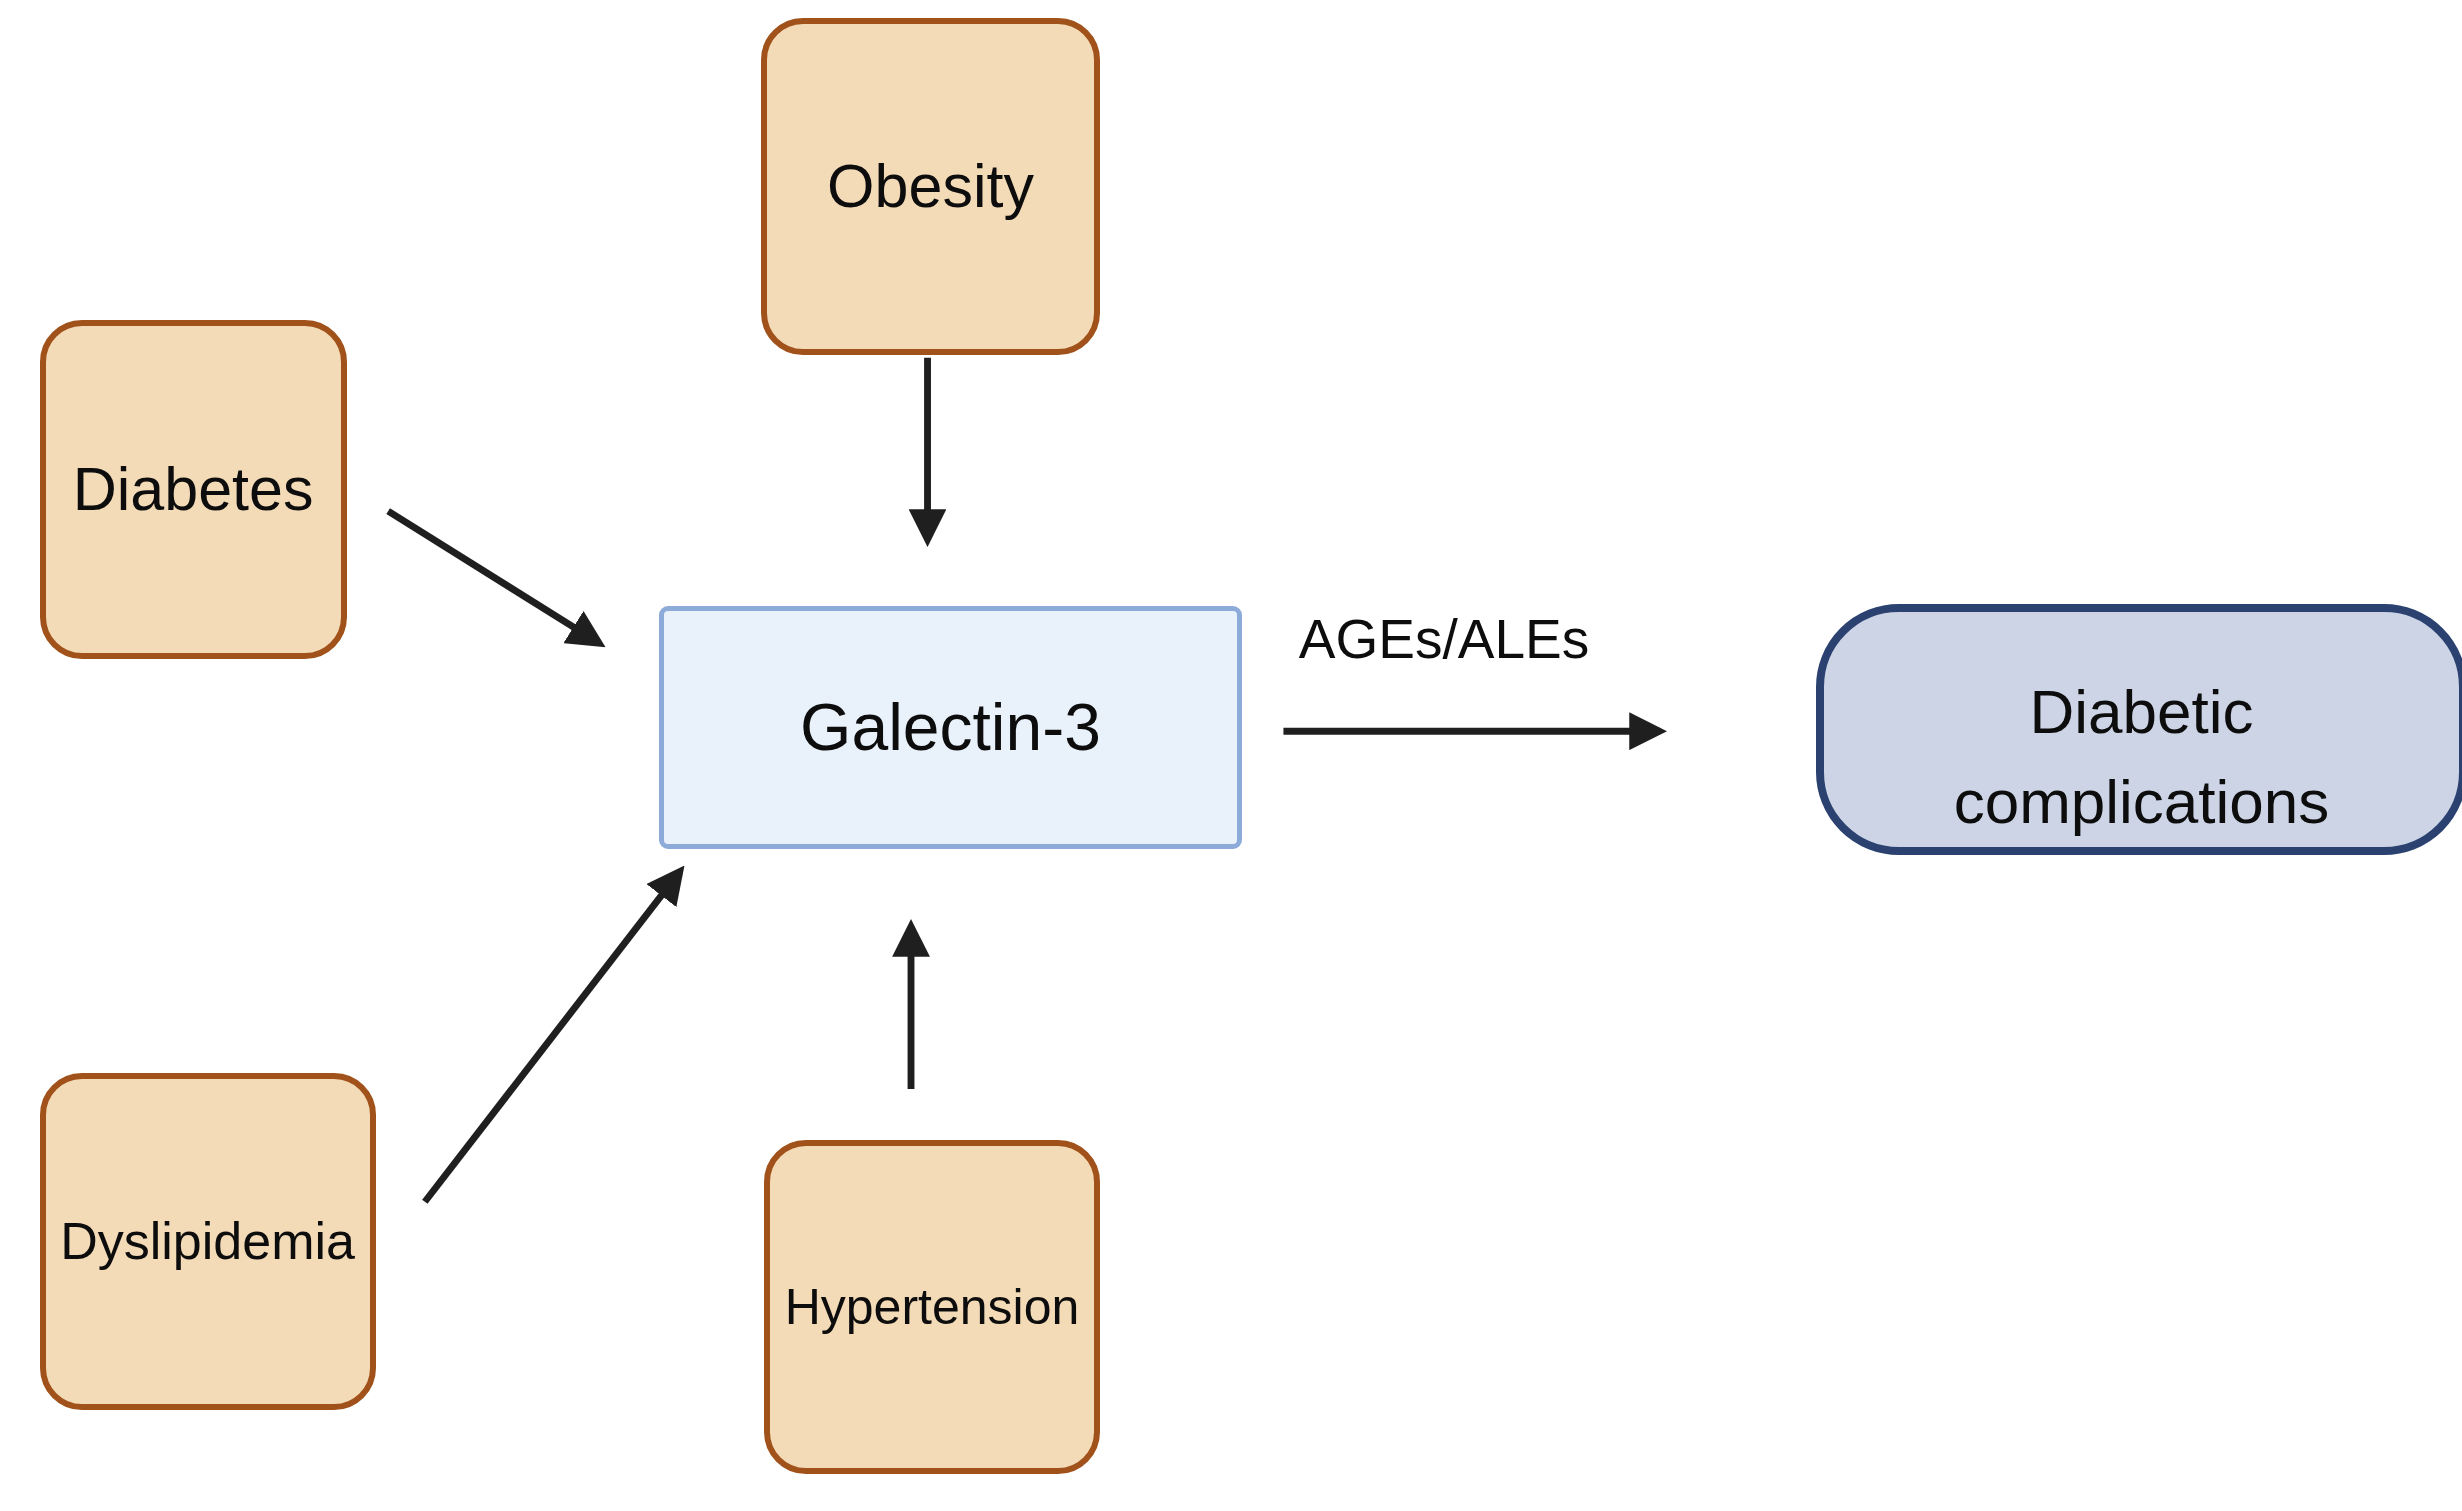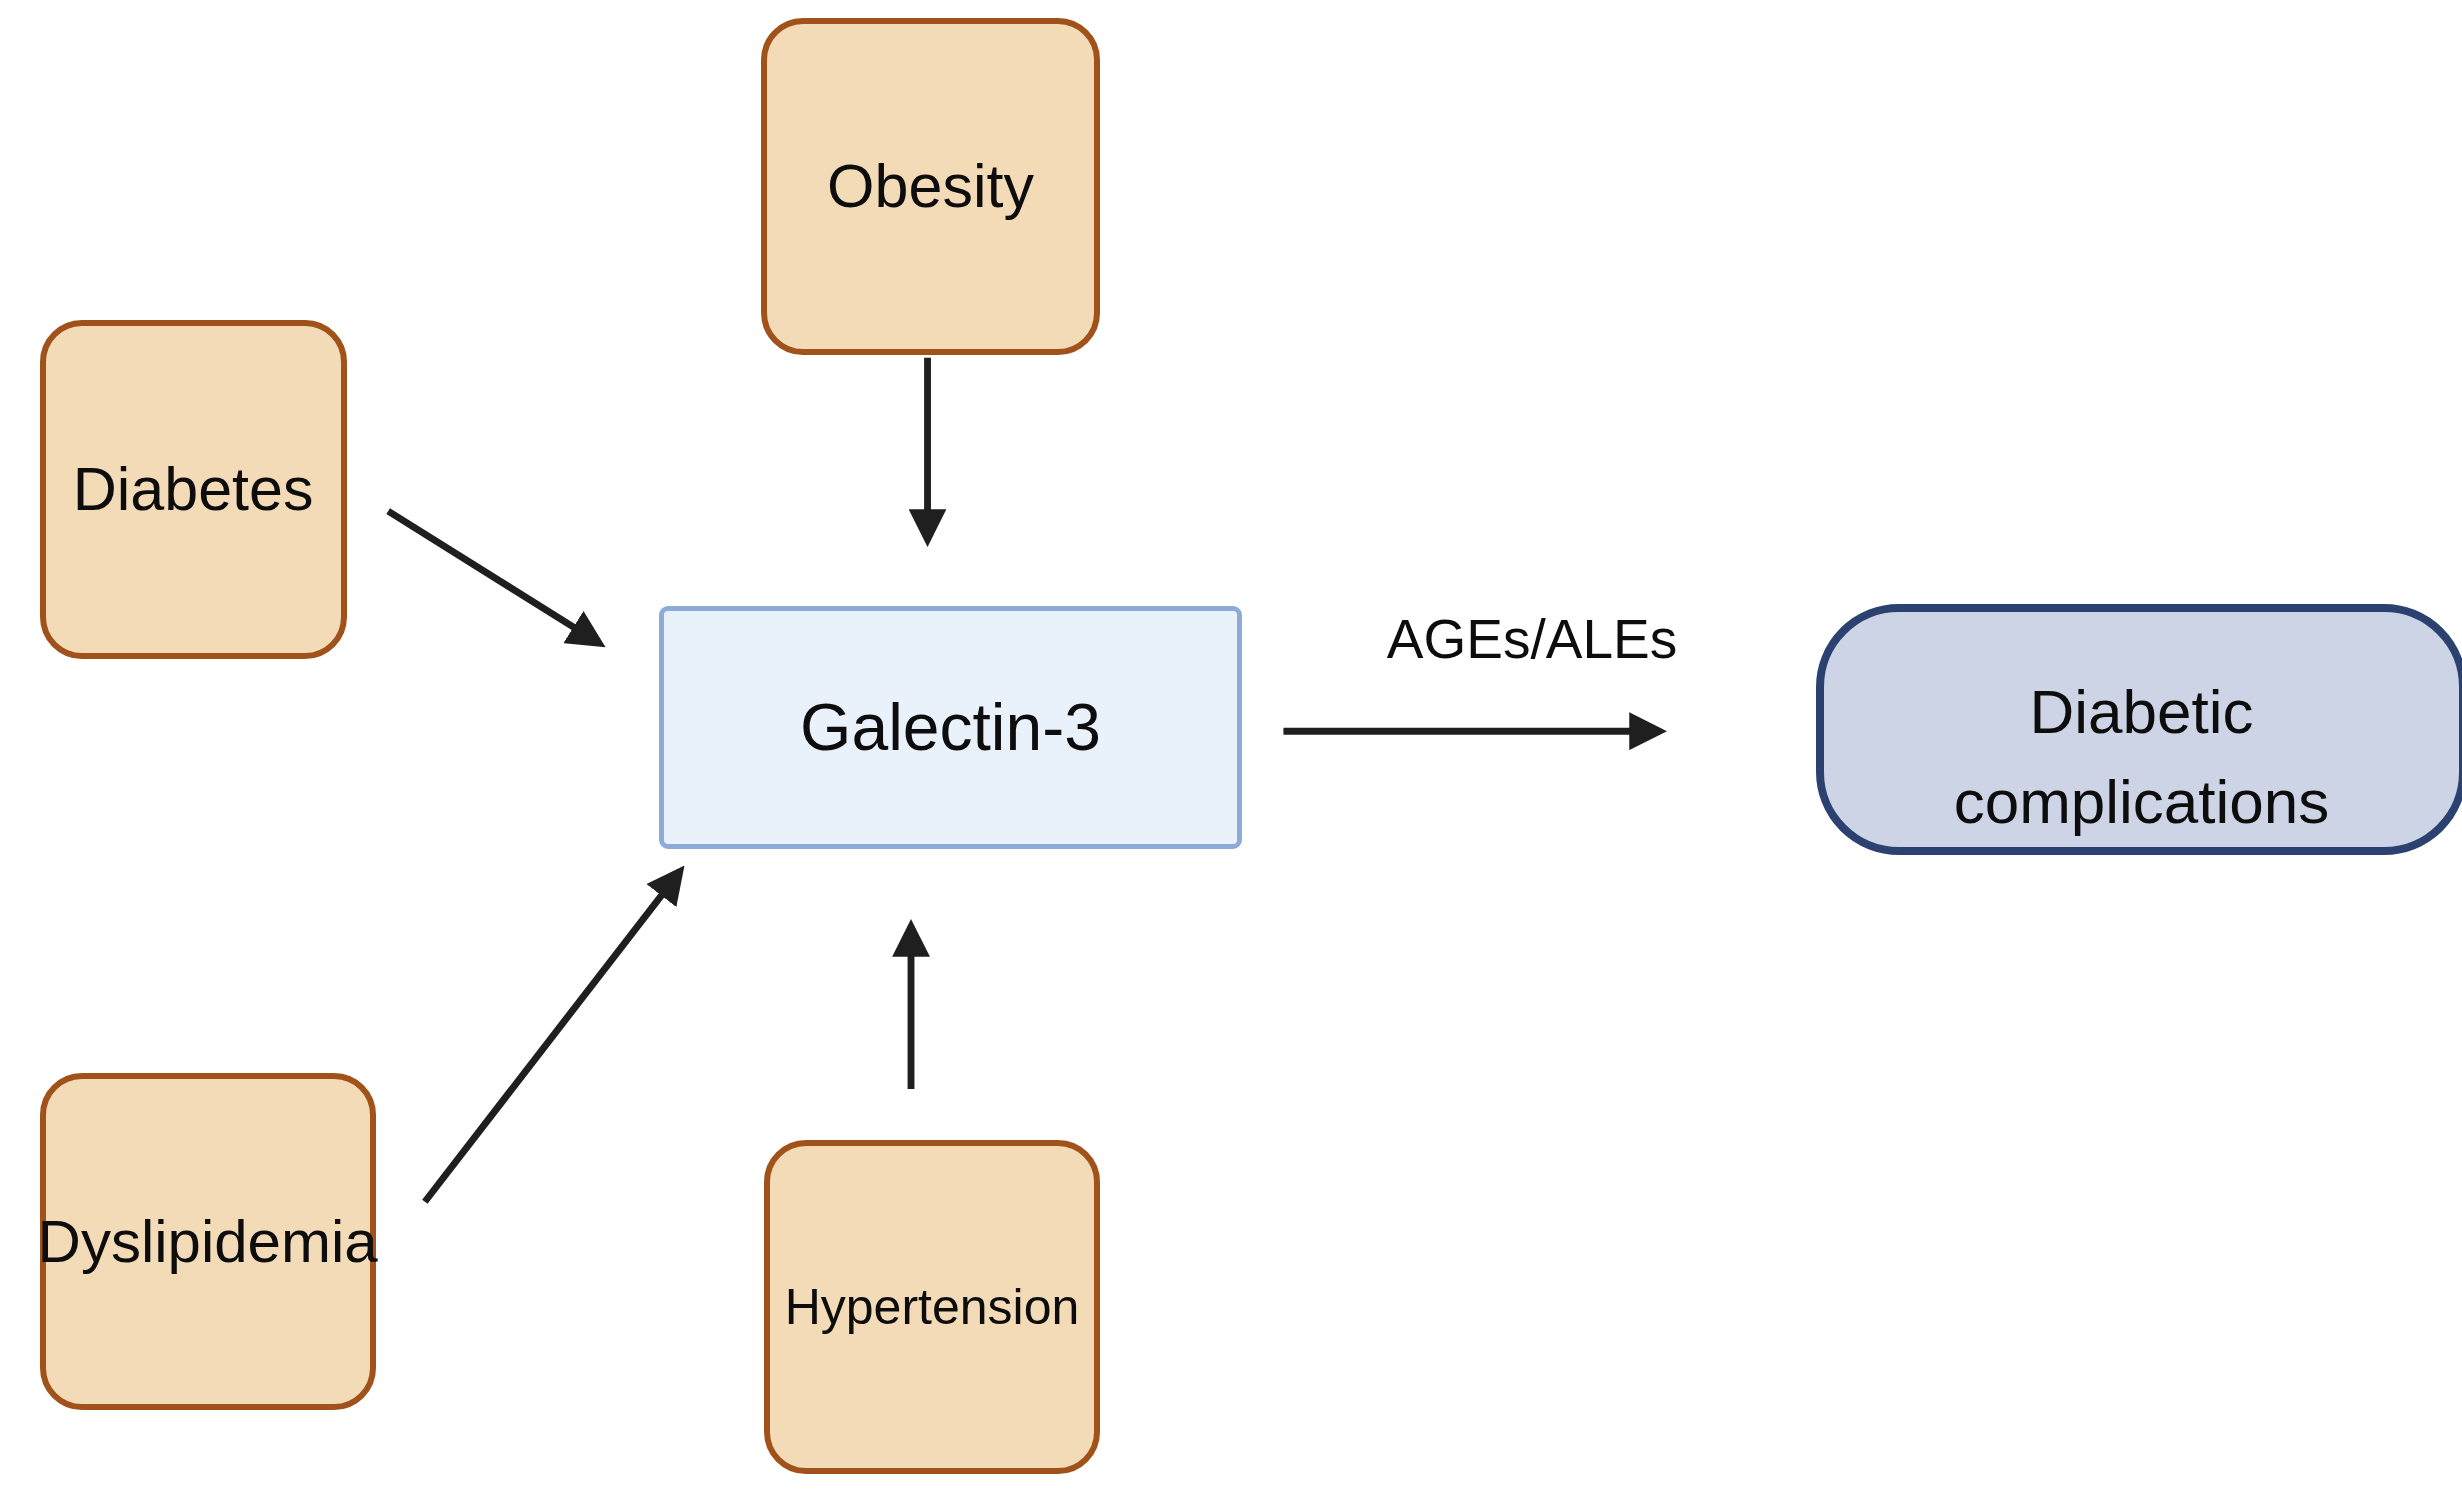--- a/index.html
+++ b/index.html
@@ -84,32 +84,32 @@
   </svg>
 
   <div class="node risk" style="left:737px;top:18.3px;width:339px;height:337px;font-size:61px">
     <span>Obesity</span>
   </div>
 
   <div class="node risk" style="left:15.6px;top:320px;width:307px;height:339px;font-size:61px">
     <span>Diabetes</span>
   </div>
 
-  <div class="node risk" style="left:15.6px;top:1073px;width:336px;height:337px;font-size:60px">
+  <div class="node risk" style="left:15.6px;top:1073px;width:336px;height:337px;font-size:52px">
     <span>Dyslipidemia</span>
   </div>
 
   <div class="node risk" style="left:740px;top:1140px;width:336px;height:334px;font-size:50px">
     <span>Hypertension</span>
   </div>
 
   <div class="node mediator" style="left:635px;top:606px;width:583px;height:243px;font-size:66px">
     <span>Galectin-3</span>
   </div>
 
   <div class="node outcome" style="left:1792px;top:604px;width:651px;height:251px;font-size:62px">
     <span>Diabetic complications</span>
   </div>
 
-  <div class="edge-label" style="left:1508px;top:639px">AGEs/ALEs</div>
+  <div class="edge-label" style="left:1420px;top:639px">AGEs/ALEs</div>
 
 </div>
 
 
 </body></html>

